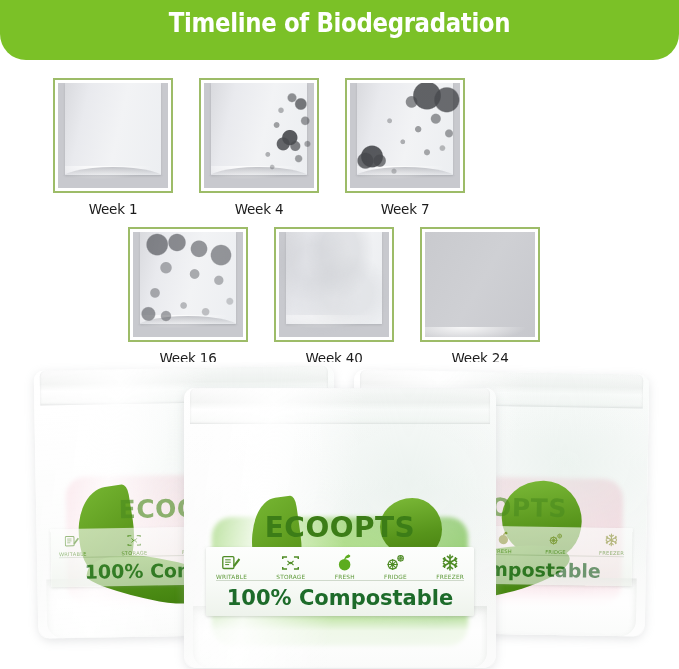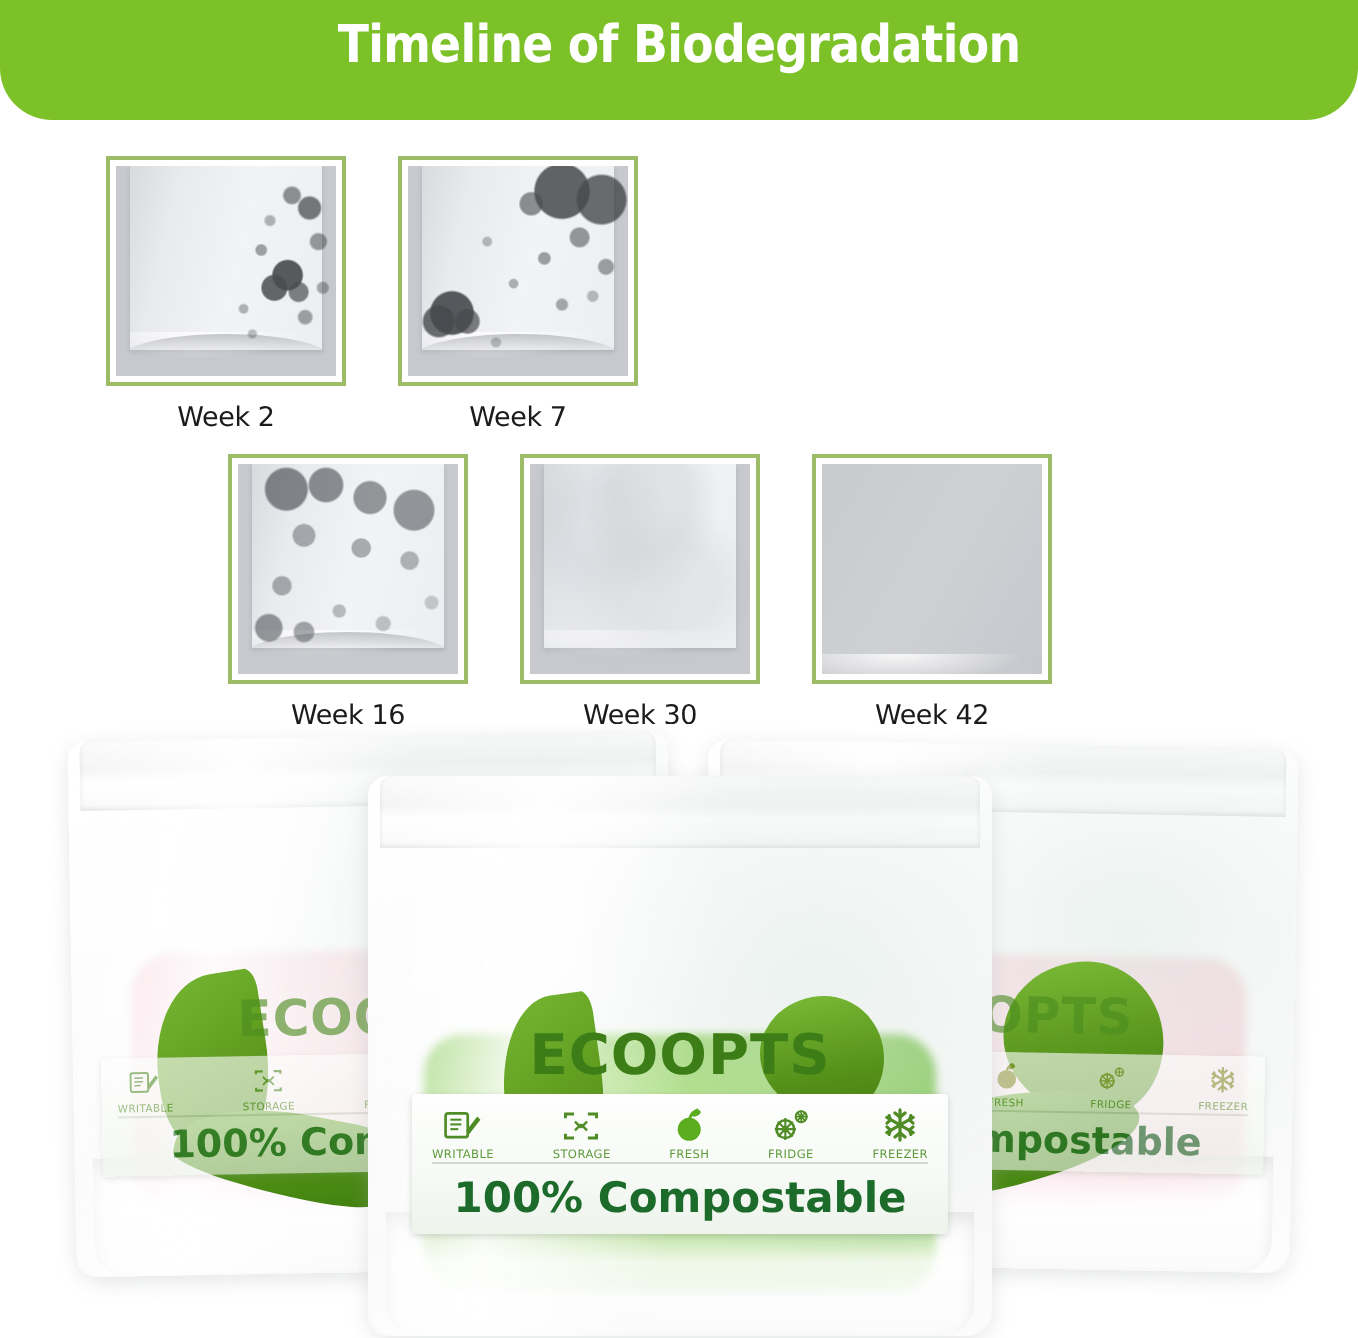--- a/index.html
+++ b/index.html
@@ -22,21 +22,21 @@
     font-size:26px;font-weight:bold;
     letter-spacing:-0.4px;
     font-family:"DejaVu Sans",sans-serif;
     transform:scaleX(0.88);
     white-space:nowrap;
   }
 
   
   .tl-row{position:absolute;display:flex;}
   #tl-row-1{left:53px;top:78px;gap:26px;}
-  #tl-row-2{left:114px;top:227px;gap:26px;}
+  #tl-row-2{left:128px;top:227px;gap:26px;}
 
   .tl-cell{width:120px;display:flex;flex-direction:column;align-items:center;}
   .tl-frame{
     width:120px;height:115px;box-sizing:border-box;
     border:2px solid #9dbc68;
     padding:3px;background:#ffffff;
   }
   .tl-img{
     width:100%;height:100%;position:relative;overflow:hidden;
     background:#c8c9ce;
@@ -275,30 +275,40 @@
 </style>
 </head>
 <body>
 
 <div id="header-banner">
   <div id="header-title">Timeline of Biodegradation</div>
 </div>
 
 <div class="tl-row" id="tl-row-1">
 
+  <div class="tl-cell">
+    <div class="tl-frame">
+      <div class="tl-img">
+        <div class="sheet"></div>
+          <div class="shadowline"></div>
+        <div class="decay d-w1"></div>
+      </div>
+    </div>
+    <div class="tl-label">Week 1</div>
+  </div>
 
   <div class="tl-cell">
     <div class="tl-frame">
       <div class="tl-img">
         <div class="sheet"></div>
           <div class="shadowline"></div>
         <div class="decay d-w4"></div>
       </div>
     </div>
-    <div class="tl-label">Week 2</div>
+    <div class="tl-label">Week 4</div>
   </div>
 
   <div class="tl-cell">
     <div class="tl-frame">
       <div class="tl-img">
         <div class="sheet"></div>
           <div class="shadowline"></div>
         <div class="decay d-w8"></div>
       </div>
     </div>
@@ -320,31 +330,31 @@
     <div class="tl-label">Week 16</div>
   </div>
 
   <div class="tl-cell">
     <div class="tl-frame">
       <div class="tl-img">
         <div class="sheet"></div>
         <div class="decay d-w20"></div>
       </div>
     </div>
-    <div class="tl-label">Week 30</div>
+    <div class="tl-label">Week 40</div>
   </div>
 
   <div class="tl-cell">
     <div class="tl-frame">
       <div class="tl-img">
         <div class="sheet" style="left:0;top:0;width:100%;height:100%;background:linear-gradient(120deg,#c9cace 0%,#cfd0d4 50%,#c7c8cd 100%);box-shadow:none;"></div>
         <div class="decay d-w24"></div>
       </div>
     </div>
-    <div class="tl-label">Week 42</div>
+    <div class="tl-label">Week 24</div>
   </div>
 </div>
 
 <div id="product-shot">
 
   <div class="bag" id="bag-left">
     <div class="bag-body"></div>
     <div class="contents pink"></div>
     <div class="frost"></div>
     <div class="bag-zip"></div>

